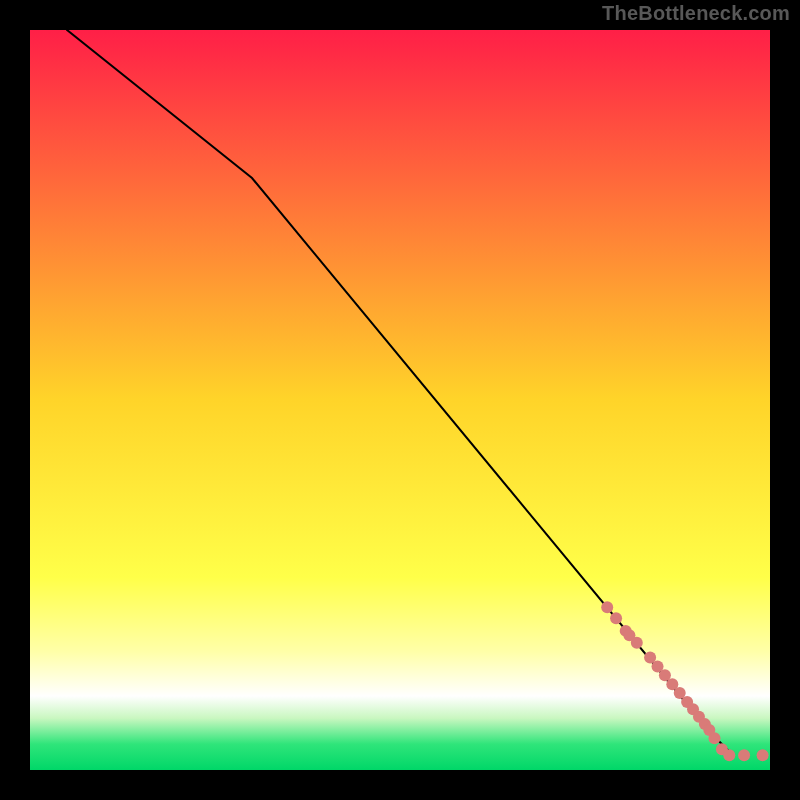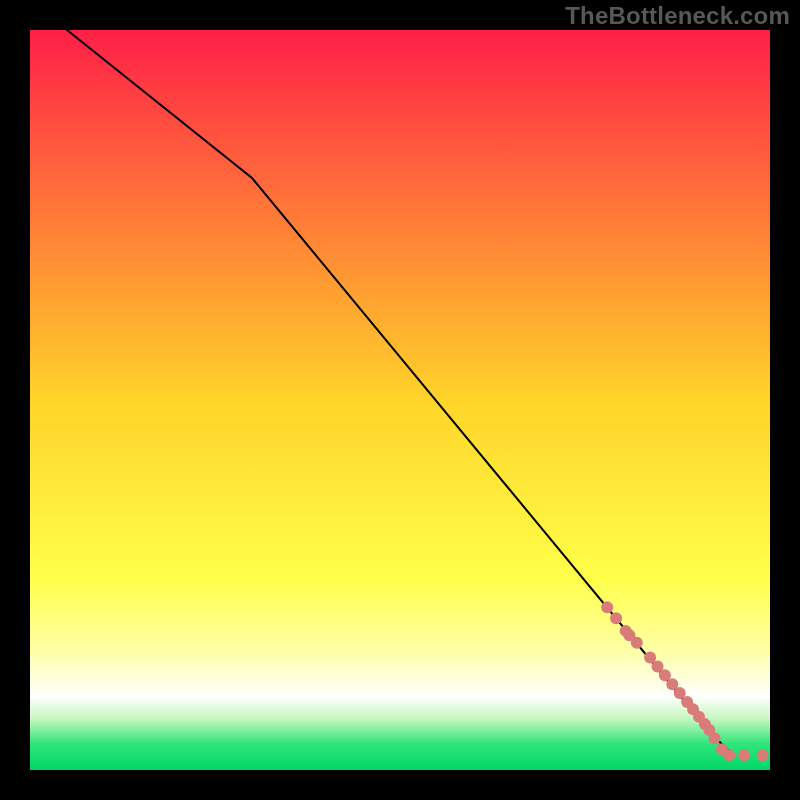--- a/index.html
+++ b/index.html
@@ -13,21 +13,21 @@
   .wrap {
     width: 800px;
     height: 800px;
     position: relative;
   }
   .watermark {
     position: absolute;
     top: 2px;
     right: 10px;
     color: #585858;
-    font-size: 24px;
+    font-size: 20px;
     font-weight: 600;
     letter-spacing: 0.2px;
     z-index: 10;
   }
   .plot {
     position: absolute;
     left: 30px;
     top: 30px;
     width: 740px;
     height: 740px;

